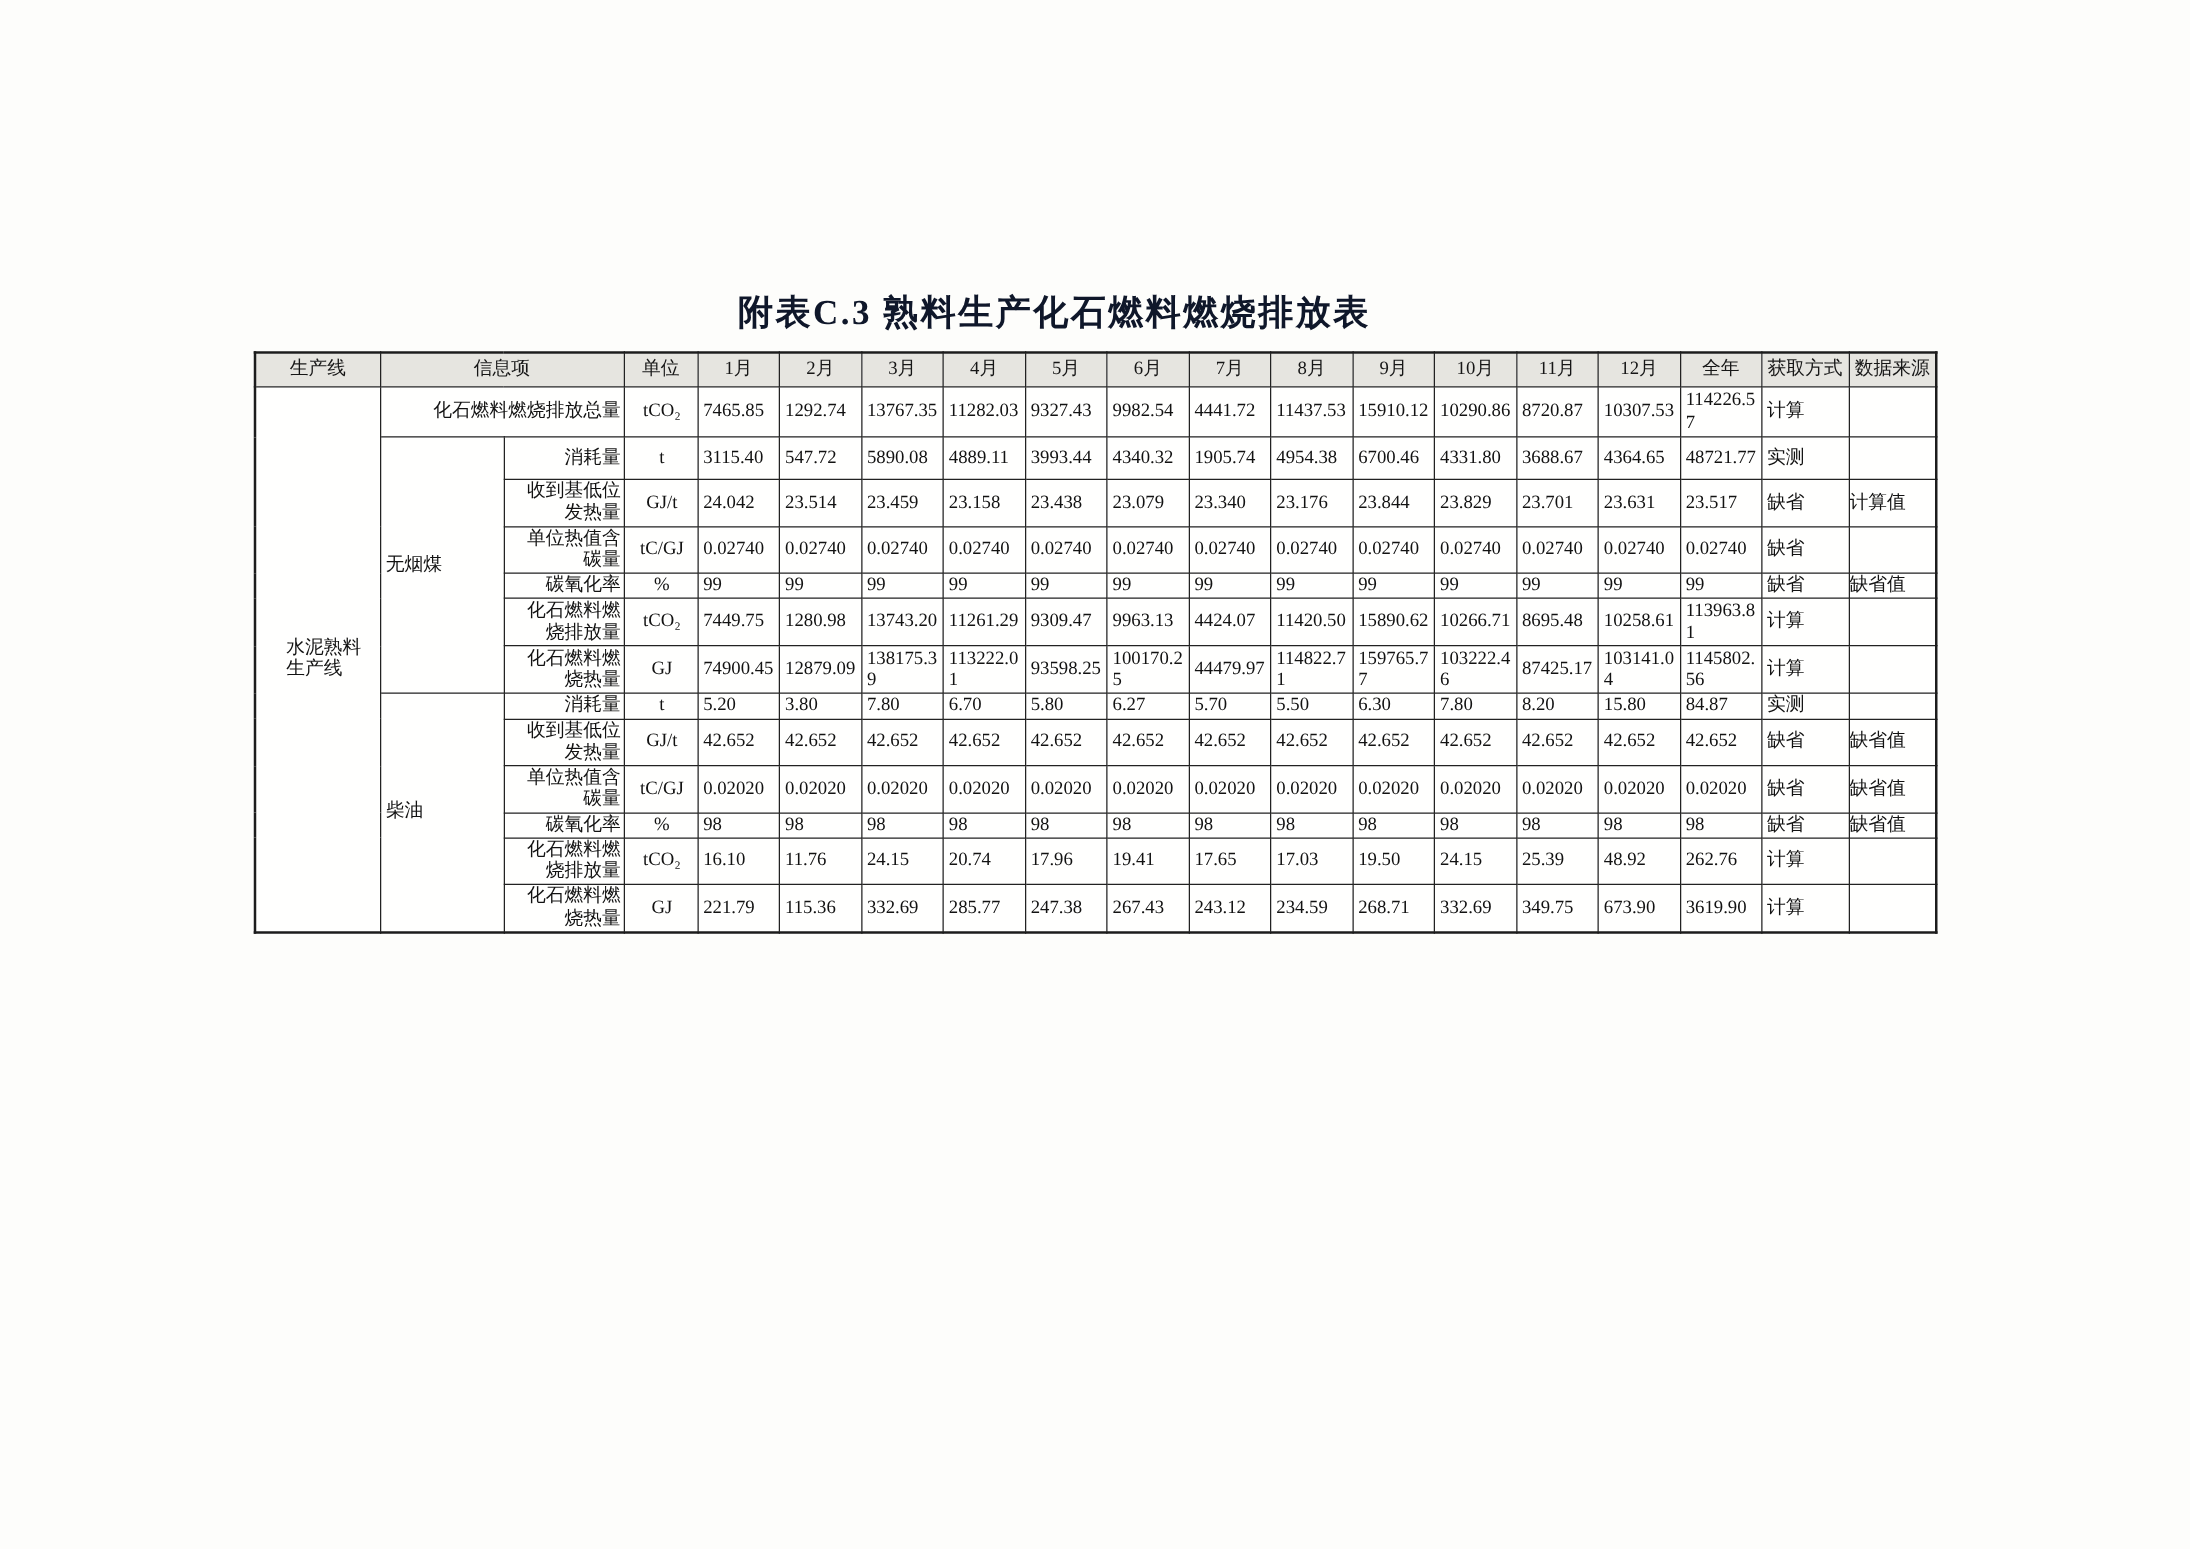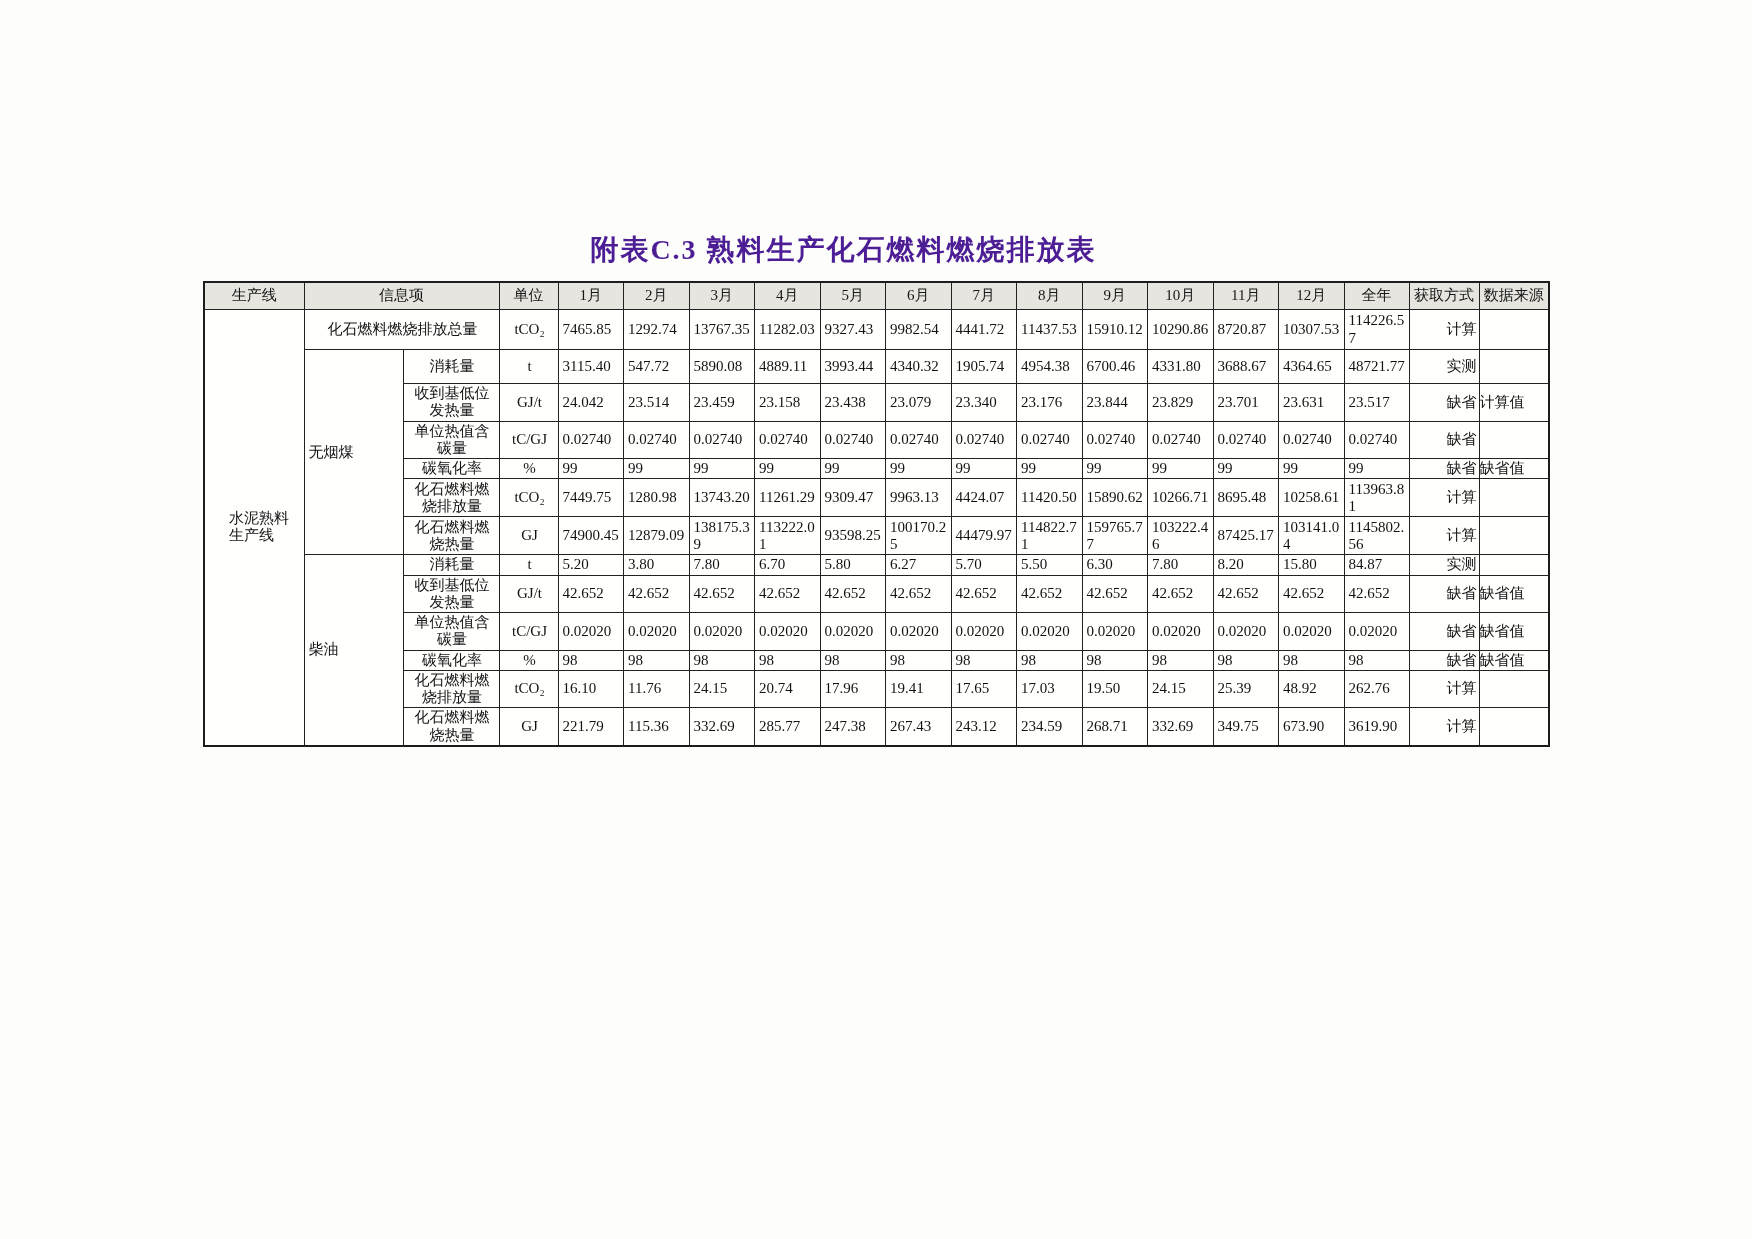--- a/index.html
+++ b/index.html
@@ -13,21 +13,21 @@
   }
   .page-title{
     position:absolute;
     top:231px;left:203px;width:1345px;
     margin:0;
     text-align:center;
     transform:translateX(-32px);
     font-size:28px;
     font-weight:bold;
     letter-spacing:2px;
-    color:#4c1d95;
+    color:#0f172a;
     font-family:"Liberation Serif","DejaVu Serif",serif;
   }
   table.emissions-table{
     position:absolute;
     top:281px;left:203px;
     width:1345px;
     border-collapse:collapse;
     table-layout:fixed;
     background:#fffffe;
     border:2px solid #1c1c1c;
@@ -44,24 +44,24 @@
     background:#e6e5e0;
     font-weight:normal;
     text-align:center;
     padding:2px 1px;
     height:22px;
     font-size:15px;
     color:#161616;
   }
   td.col-prod{ text-align:left; vertical-align:middle; word-break:break-all;padding-left:24px;}
   td.col-fuel{ text-align:left; vertical-align:middle; word-break:break-all;}
-  td.col-item{ text-align:center; word-break:break-all;}
+  td.col-item{ text-align:right; word-break:break-all;}
   td.col-unit{ text-align:center; font-family:"Liberation Serif","DejaVu Serif",serif;}
   td.col-val{ text-align:left; word-break:break-all; font-family:"Liberation Serif","DejaVu Serif",serif;}
-  td.col-acq{ text-align:right;}
+  td.col-acq{ text-align:left;}
   td.col-src{ text-align:left; padding-left:0;}
   
   tbody tr:nth-child(1){height:40px;}
   tbody tr:nth-child(2){height:34px;}
   tbody tr:nth-child(3){height:36px;}
   tbody tr:nth-child(4){height:34px;}
   tbody tr:nth-child(5){height:20px;}
   tbody tr:nth-child(6){height:38px;}
   tbody tr:nth-child(7){height:38px;}
   tbody tr:nth-child(8){height:20px;}

